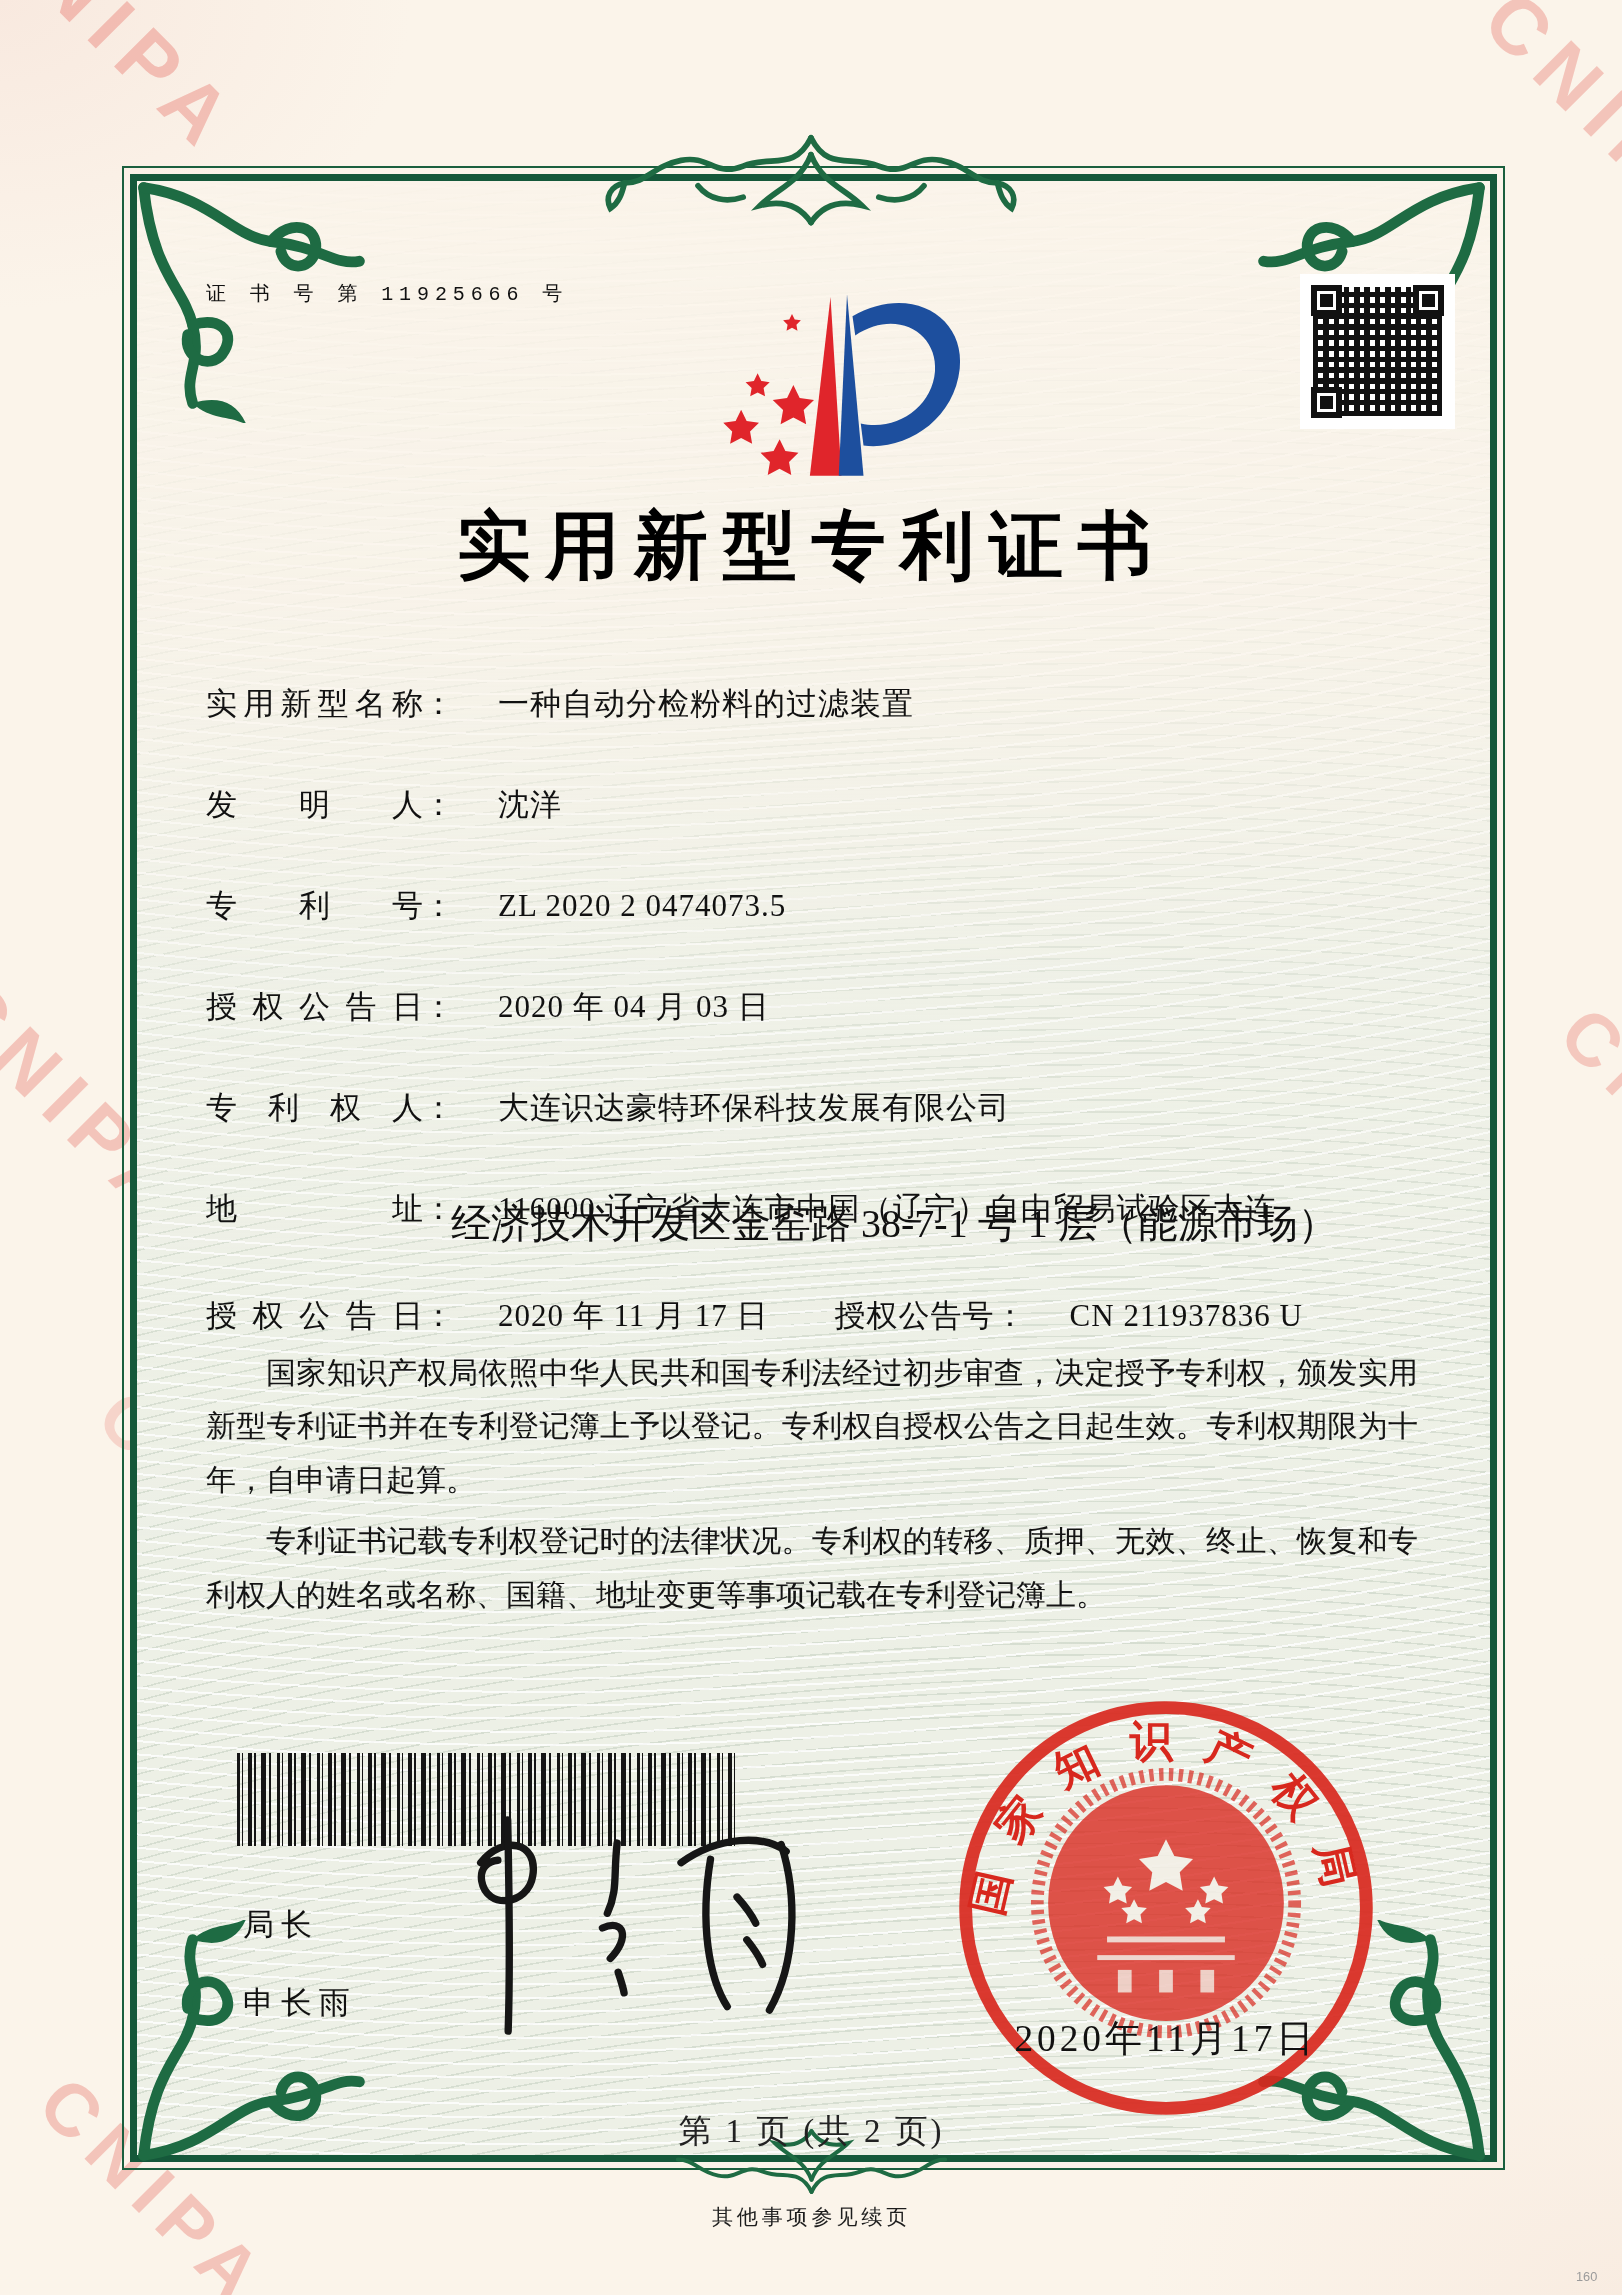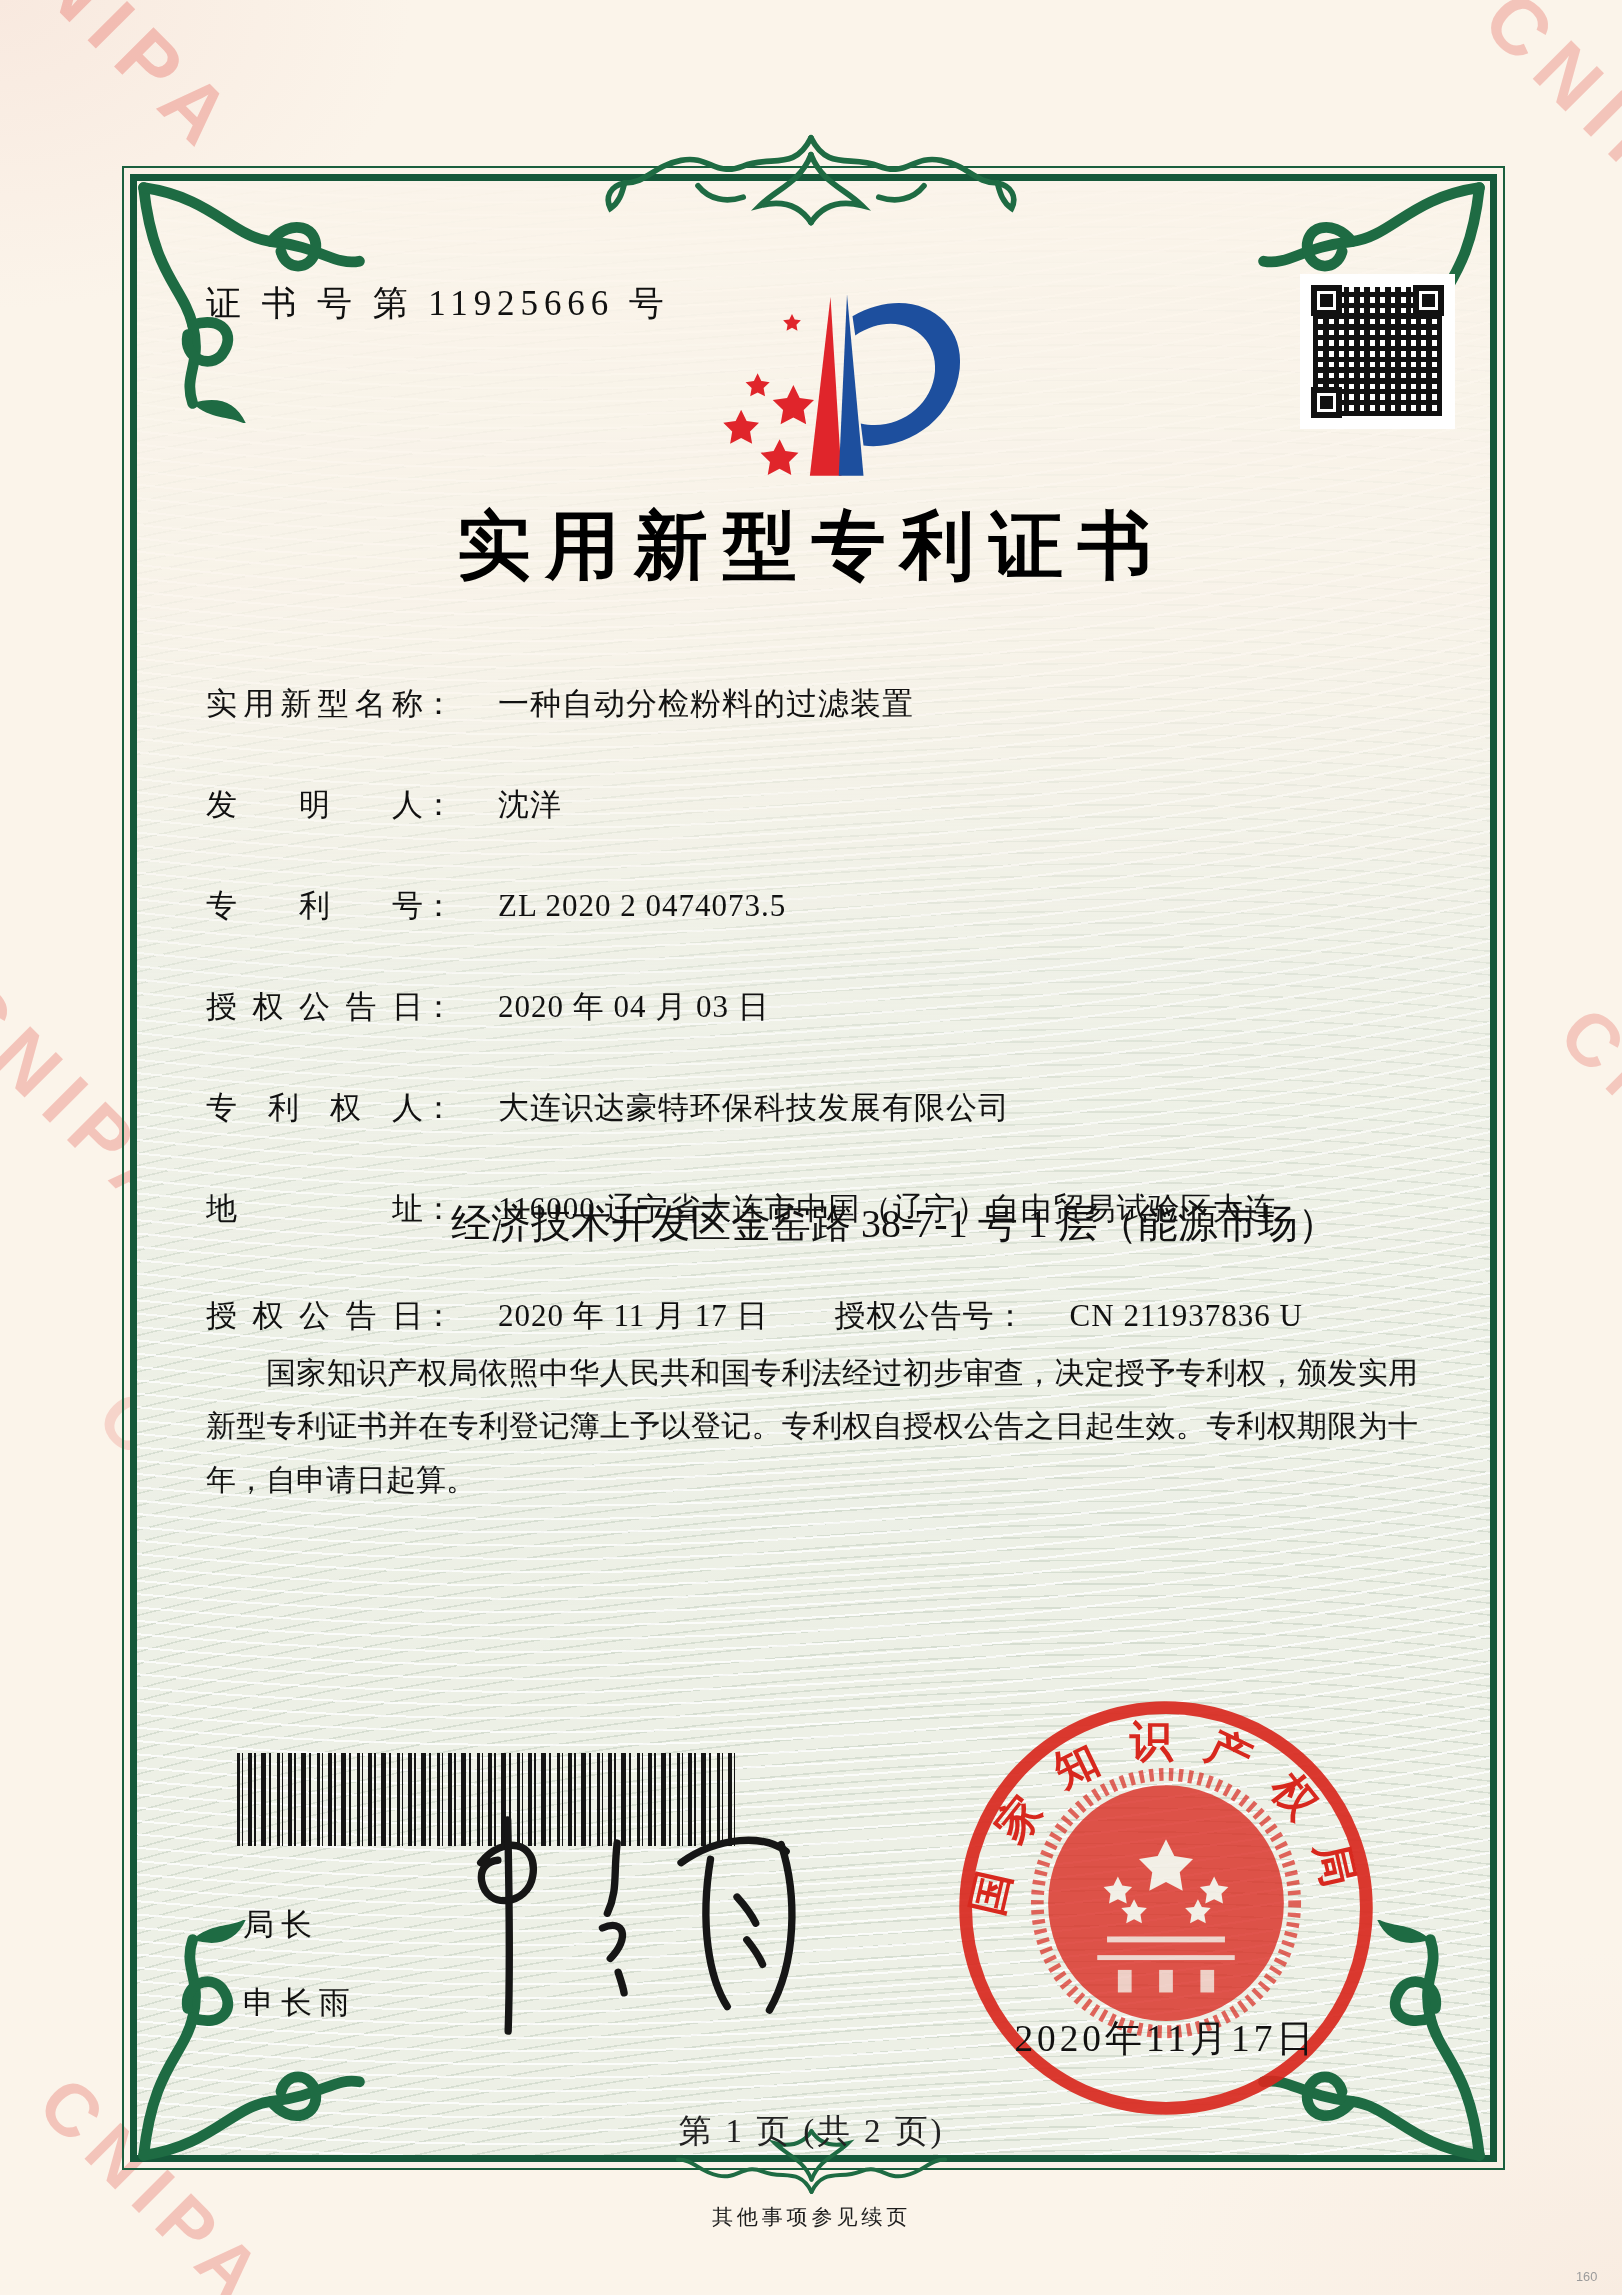--- a/index.html
+++ b/index.html
@@ -18,21 +18,21 @@
          linear-gradient(180deg, rgba(251,244,234,.95) 0%, rgba(251,244,234,.75) 22%, rgba(243,242,233,.35) 40%, rgba(236,240,229,.05) 60%, rgba(236,240,229,0) 75%),
          repeating-radial-gradient(circle at 30% -160%, rgba(255,255,255,.8) 0 2px, rgba(255,255,255,0) 2px 13.3px),
          repeating-radial-gradient(circle at 72% 260%, rgba(163,178,159,.30) 0 1.5px, rgba(163,178,159,0) 1.5px 11.8px),
          #edf0e6;}
   
   .wm{position:absolute;font-family:"Liberation Sans","DejaVu Sans",sans-serif;
       font-weight:700;pointer-events:none;white-space:nowrap;}
   .wm-red{color:#e4594f;}
   .wm-gray{color:#9aa0a0;}
   
-  .cert-no{position:absolute;left:206px;top:280px;font-size:35px;letter-spacing:5.9px;color:#111;}
+  .cert-no{position:absolute;left:206px;top:280px;font-size:20px;letter-spacing:5.9px;color:#111;font-family:Liberation Mono, monospace;}
   .title{position:absolute;left:0;width:100%;top:497px;text-align:center;
          font-size:74px;font-weight:700;letter-spacing:14.7px;color:#000;}
   .fields{position:absolute;left:206px;top:681px;width:1227px;font-size:31px;color:#111;}
   .frow{margin-bottom:56px;line-height:45px;white-space:nowrap;}
   .lbl{display:inline-block;width:217px;text-align:justify;text-align-last:justify;vertical-align:top;}
   .colon{display:inline-block;vertical-align:top;}
   .val{display:inline-block;vertical-align:top;letter-spacing:1px;margin-left:44px;}
   .addr2{margin-top:-32px;margin-bottom:45px;padding-left:245px;line-height:49px;font-size:40px;}
   .grant .pair2{margin-left:66px;}
   .body-text{position:absolute;left:206px;top:1346px;width:1212px;}
@@ -195,20 +195,21 @@
       <span class="lbl">地　　址</span><span class="colon">：</span><span class="val">116000 辽宁省大连市中国（辽宁）自由贸易试验区大连</span>
     </div>
     <div class="addr2">经济技术开发区金窑路 38-7-1 号 1 层（能源市场）</div>
     <div class="frow grant">
       <span class="lbl">授权公告日</span><span class="colon">：</span><span class="val">2020 年 11 月 17 日</span><span class="val pair2">授权公告号</span><span class="colon">：</span><span class="val">CN 211937836 U</span>
     </div>
   </div>
 
   <div class="body-text">
     <p>国家知识产权局依照中华人民共和国专利法经过初步审查，决定授予专利权，颁发实用新型专利证书并在专利登记簿上予以登记。专利权自授权公告之日起生效。专利权期限为十年，自申请日起算。</p>
+    <p>专利证书记载专利权登记时的法律状况。专利权的转移、质押、无效、终止、恢复和专利权人的姓名或名称、国籍、地址变更等事项记载在专利登记簿上。</p>
   </div>
 
   <div class="barcode"></div>
 
   <div class="sig-label" style="top:1904px;">局长</div>
   <div class="sig-label" style="top:1982px;">申长雨</div>
 
   <svg class="sig-svg" width="442" height="236" viewBox="0 0 900 460">
     <g stroke="#161616" stroke-width="15" fill="none" stroke-linecap="round" stroke-linejoin="round">
       <path d="M 150,95 C 195,38 268,52 256,122 C 247,182 162,192 152,132 C 148,105 165,92 185,90"></path>

